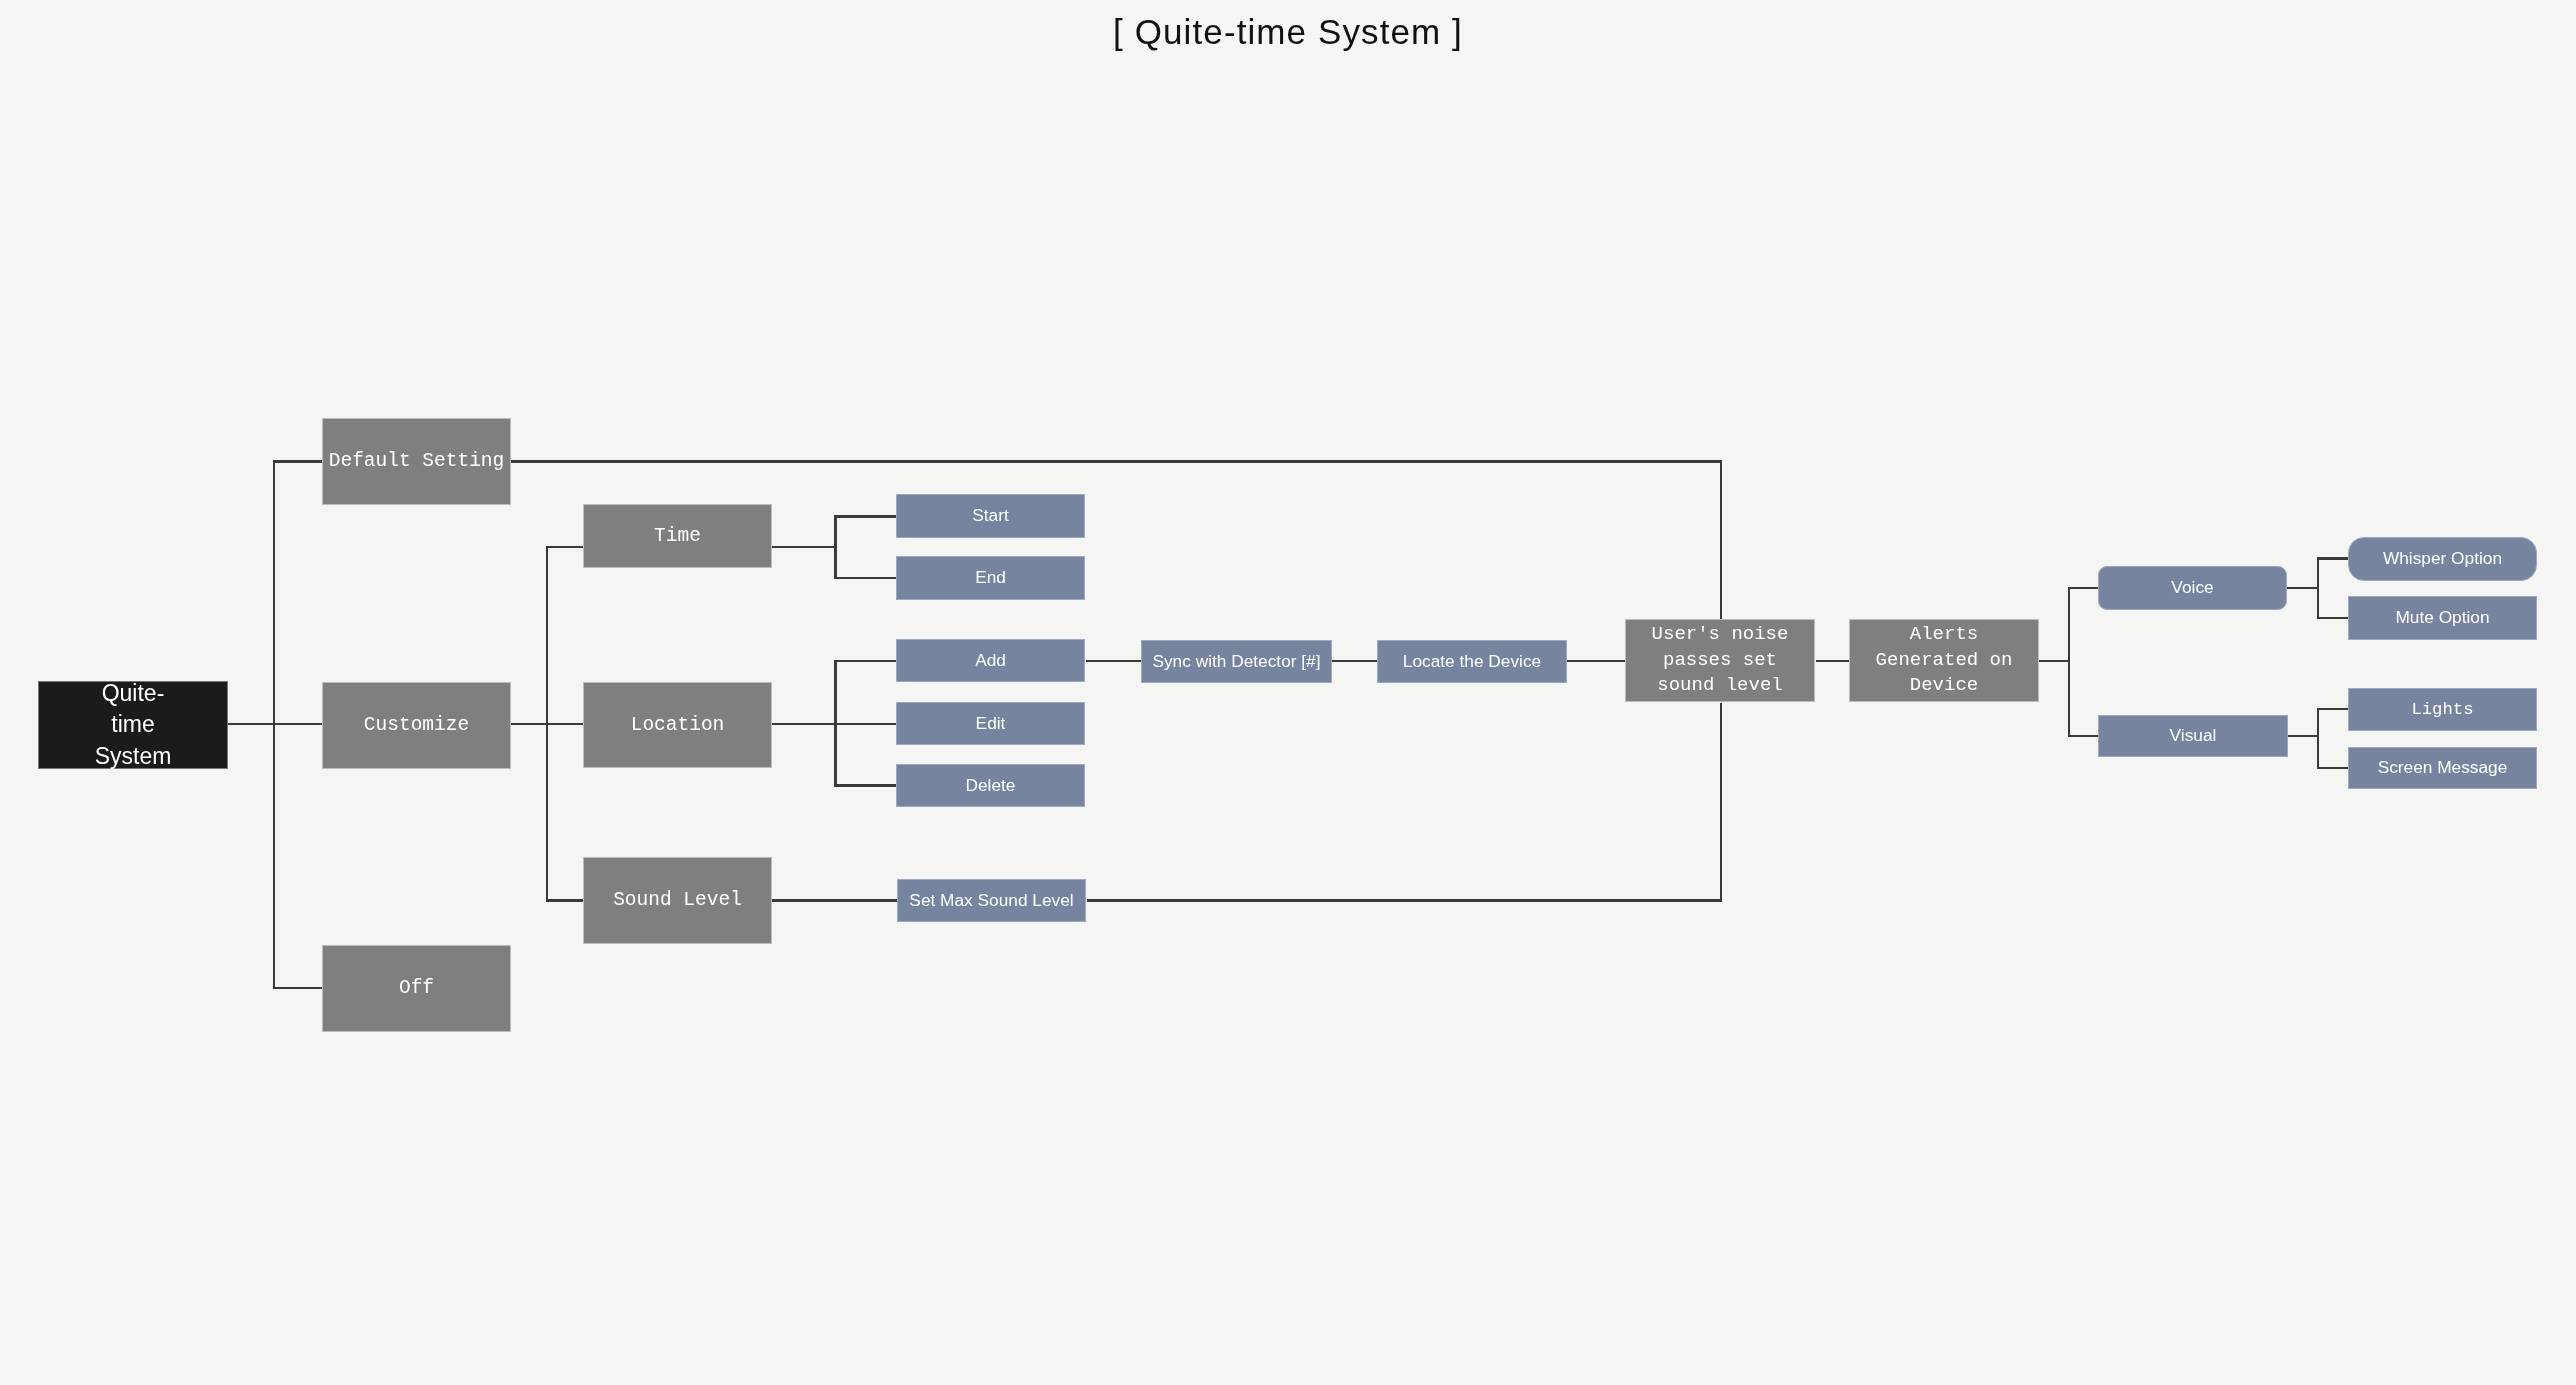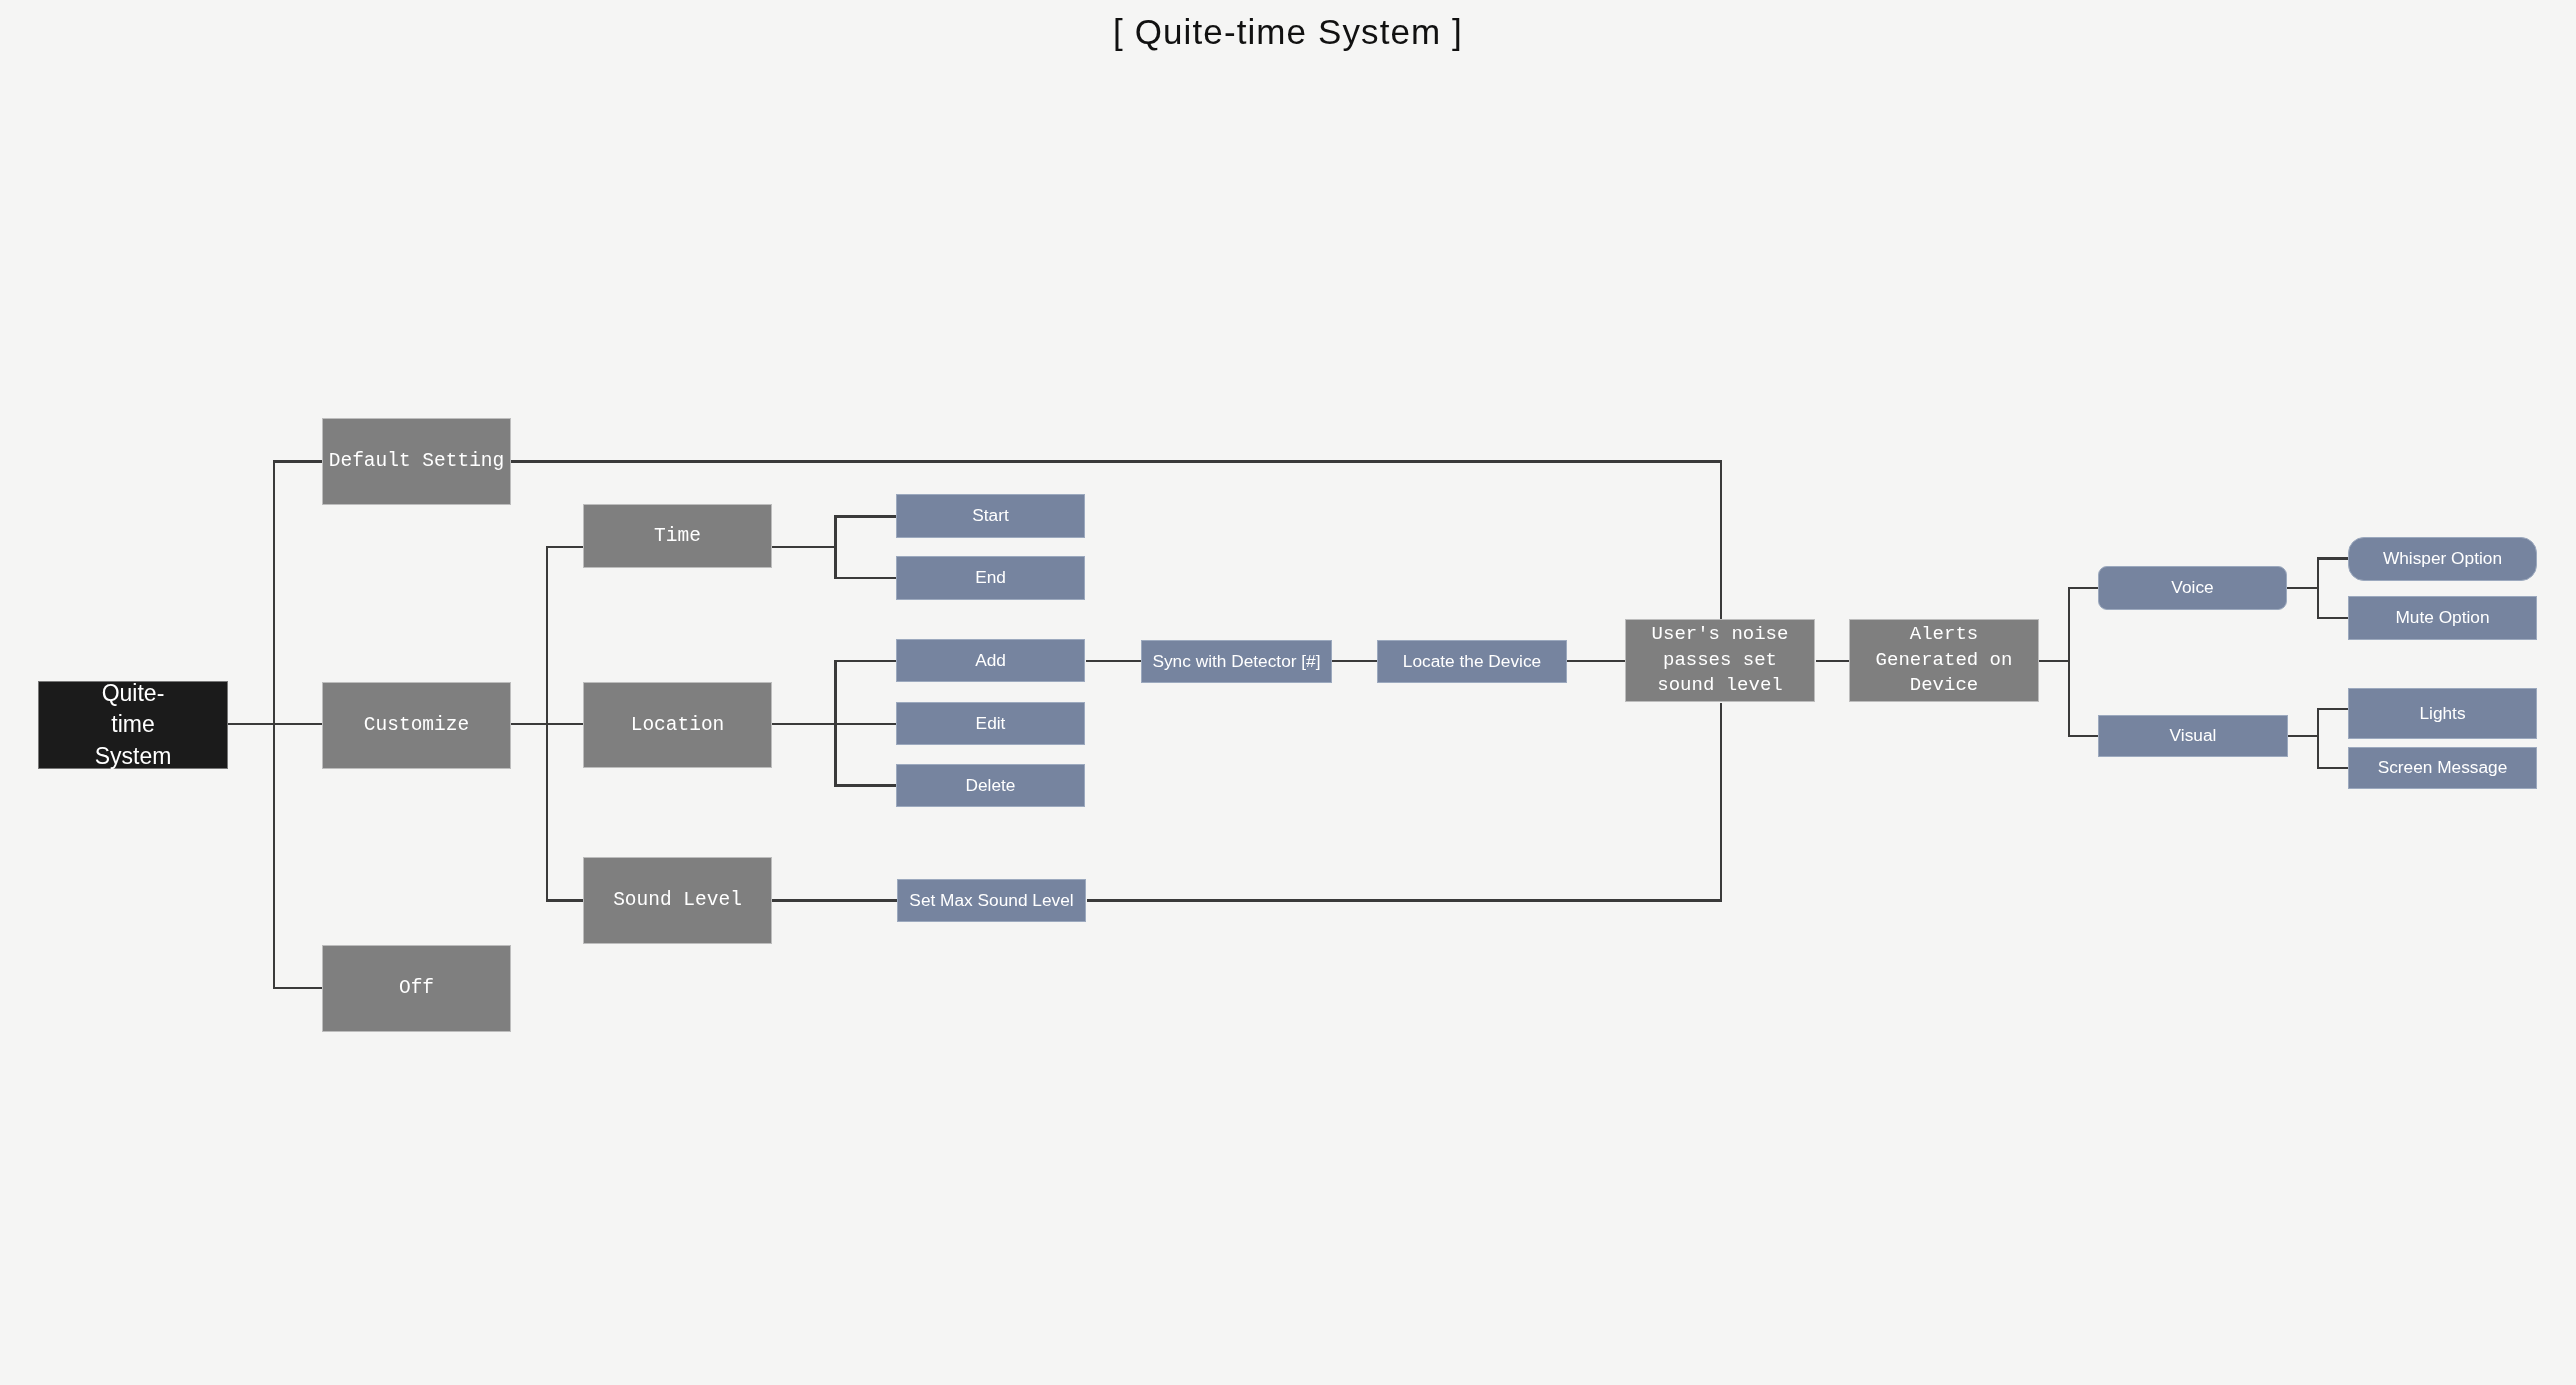--- a/index.html
+++ b/index.html
@@ -73,17 +73,17 @@
   <div class="node leaf" style="left:1377px;top:640px;width:190px;height:43px;">Locate the Device</div>
 
   <div class="node branch two-line" style="left:1625px;top:619px;width:190px;height:83px;">User's noise passes set sound level</div>
   <div class="node branch two-line" style="left:1849px;top:619px;width:190px;height:83px;">Alerts Generated on Device</div>
 
   <div class="node leaf" style="left:2098px;top:566px;width:189px;height:44px;border-radius:9px;">Voice</div>
   <div class="node leaf" style="left:2098px;top:715px;width:190px;height:42px;">Visual</div>
 
   <div class="node leaf" style="left:2348px;top:537px;width:189px;height:44px;border-radius:16px;">Whisper Option</div>
   <div class="node leaf" style="left:2348px;top:596px;width:189px;height:44px;">Mute Option</div>
-  <div class="node leaf" style="left:2348px;top:688px;width:189px;height:51px;">Lights</div>
+  <div class="node leaf" style="left:2348px;top:688px;width:189px;height:43px;font-family:Liberation Mono, monospace;">Lights</div>
   <div class="node leaf" style="left:2348px;top:747px;width:189px;height:42px;">Screen Message</div>
 
 </div>
 
 
 </body></html>

